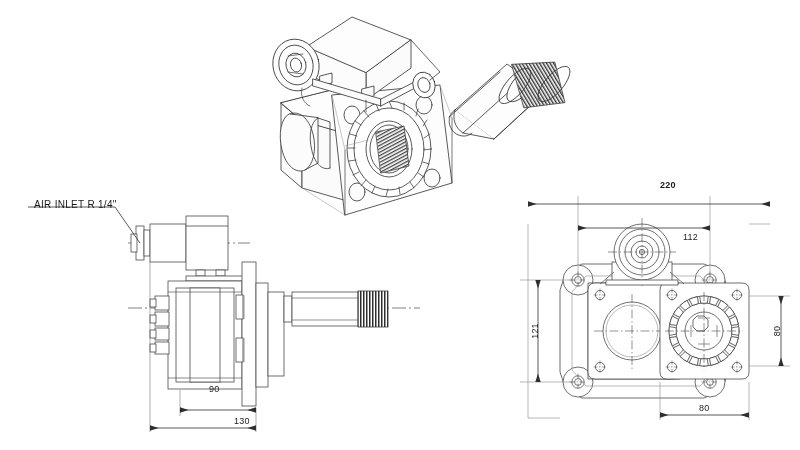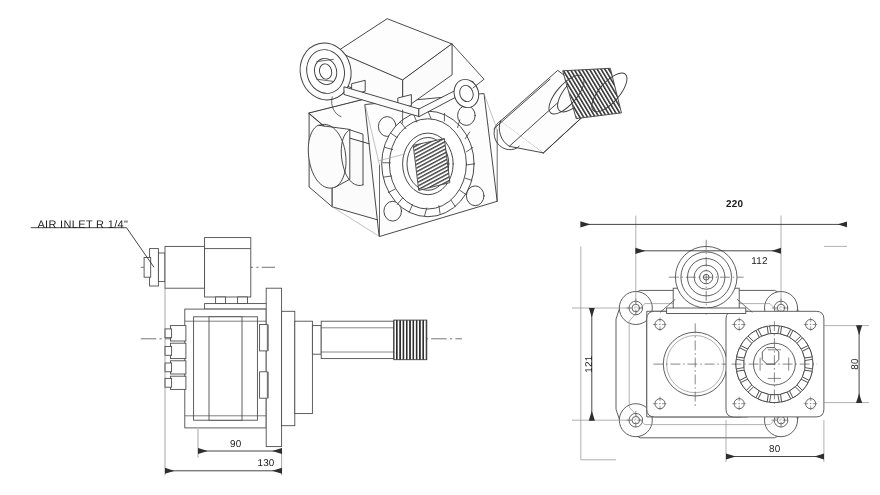--- a/index.html
+++ b/index.html
@@ -349,21 +349,21 @@
   <g>
     <line x1="781" y1="296" x2="781" y2="366" stroke="#2e2e2e" stroke-width="0.8" marker-start="url(#arrE)" marker-end="url(#arrS)"></line>
   </g>
   <g>
     <line x1="660" y1="415" x2="749" y2="415" stroke="#2e2e2e" stroke-width="0.8" marker-start="url(#arrE)" marker-end="url(#arrS)"></line>
   </g>
 </svg>
 
 <div class="lbl callout" style="left:34px;top:199px;">AIR INLET R 1/4"</div>
 
-<div class="lbl" style="left:209px;top:398px;">90</div>
+<div class="lbl" style="left:209px;top:384px;">90</div>
 
 <div class="lbl" style="left:194px;top:416px;margin-left:40px;">130</div>
 
 <div class="lbl" style="left:660px;top:180px;font-weight:bold;">220</div>
 
 <div class="lbl" style="left:635px;top:232px;margin-left:48px;">112</div>
 
 <div class="lbl rot" style="left:527px;top:326px;transform:rotate(-90deg);">121</div>
 
 <div class="lbl rot" style="left:772px;top:326px;transform:rotate(-90deg);">80</div>

